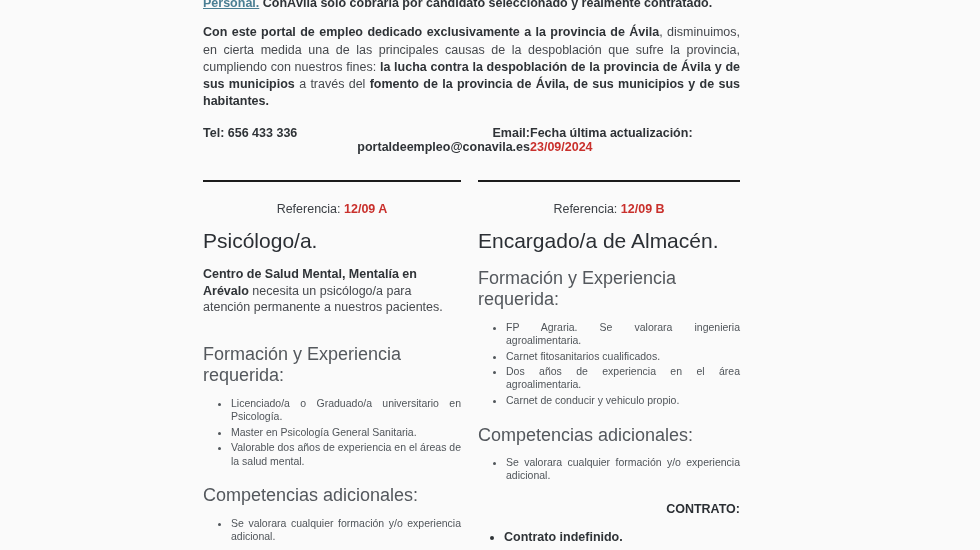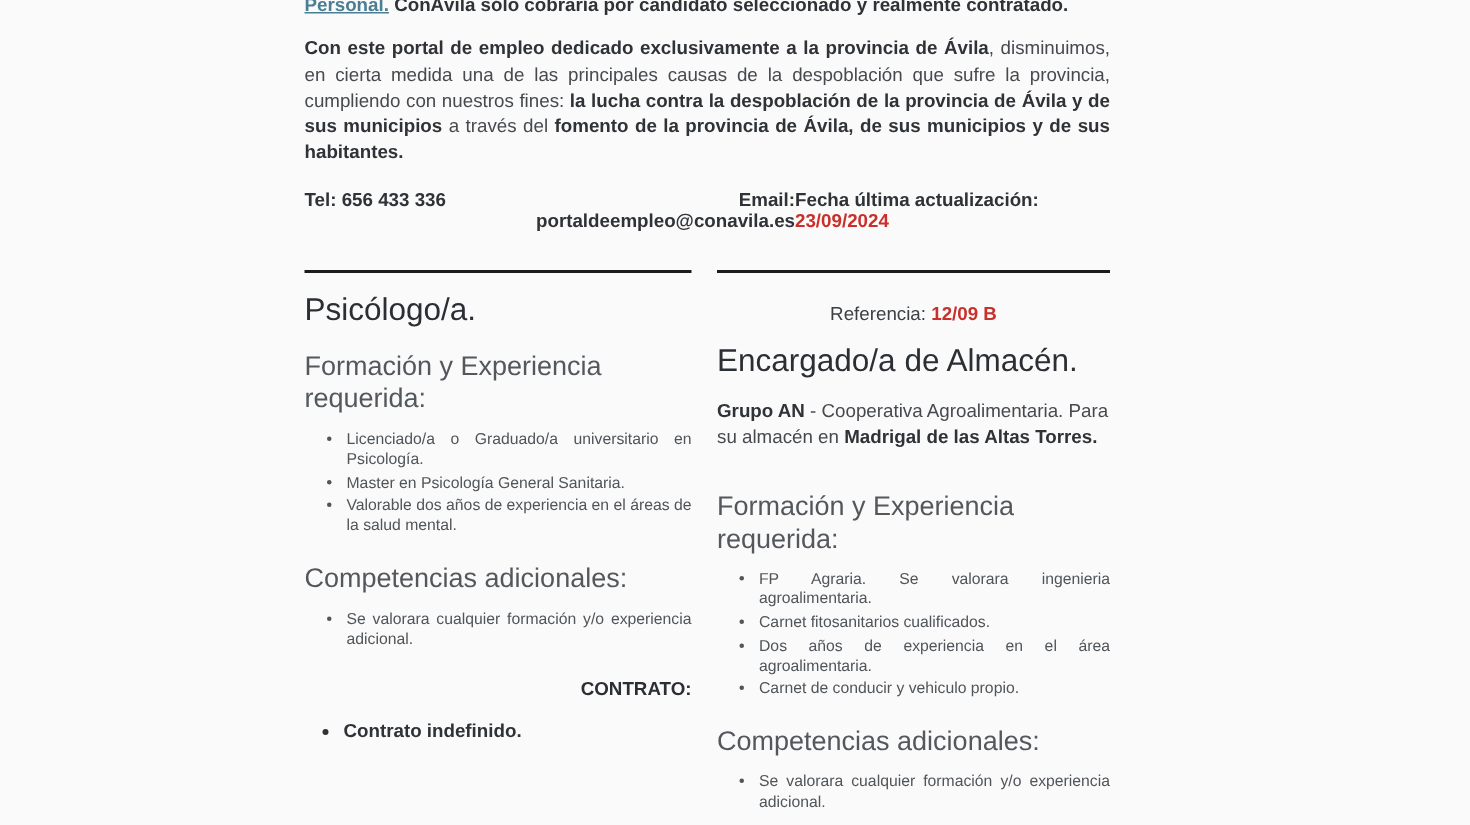--- a/index.html
+++ b/index.html
@@ -87,21 +87,27 @@
   <div class="contact">
     <span class="c-tel">Tel: 656 433 336</span>
     <span class="c-email"><span>Email: </span><span>portaldeempleo@conavila.es</span></span>
     <span class="c-date"><span>Fecha última actualización:  </span><span class="red">23/09/2024</span></span>
   </div>
 
   <div class="jobs">
 
     <div class="job-col">
       <hr class="rule rule-top">
+      <div class="ref-line">
+        <span>Referencia: </span><span class="red">12/09 A</span>
+      </div>
       <div class="job-title">Psicólogo/a.</div>
+      <p class="job-intro">
+        <b>Centro de Salud Mental, Mentalía en Arévalo</b><span> necesita un psicólogo/a para atención permanente a nuestros pacientes.</span>
+      </p>
       <div class="sec-head">Formación y Experiencia requerida:</div>
       <ul class="small-list">
           <li>Licenciado/a o Graduado/a universitario en Psicología.</li>
           <li>Master en Psicología General Sanitaria.</li>
           <li>Valorable dos años de experiencia en el áreas de la salud mental.</li>
         </ul>
       <div class="sec-head">Competencias adicionales:</div>
       <ul class="small-list">
           <li>Se valorara cualquier formación y/o experiencia adicional.</li>
         </ul>
@@ -111,23 +117,20 @@
         </ul>
 
     </div>
 
     <div class="job-col">
       <hr class="rule rule-top">
       <div class="ref-line">
         <span>Referencia: </span><span class="red">12/09 B</span>
       </div>
       <div class="job-title">Encargado/a de Almacén.</div>
-      <p class="job-intro">
-        <b>Grupo AN</b><span> - Cooperativa Agroalimentaria. Para su almacén en </span><b>Madrigal de las Altas Torres.</b>
-      </p>
       <div class="sec-head">Formación y Experiencia requerida:</div>
       <ul class="small-list">
           <li>FP Agraria. Se valorara ingenieria agroalimentaria.</li>
           <li>Carnet fitosanitarios cualificados.</li>
           <li>Dos años de experiencia en el área agroalimentaria.</li>
           <li>Carnet de conducir y vehiculo propio.</li>
         </ul>
       <div class="sec-head">Competencias adicionales:</div>
       <ul class="small-list">
           <li>Se valorara cualquier formación y/o experiencia adicional.</li>

